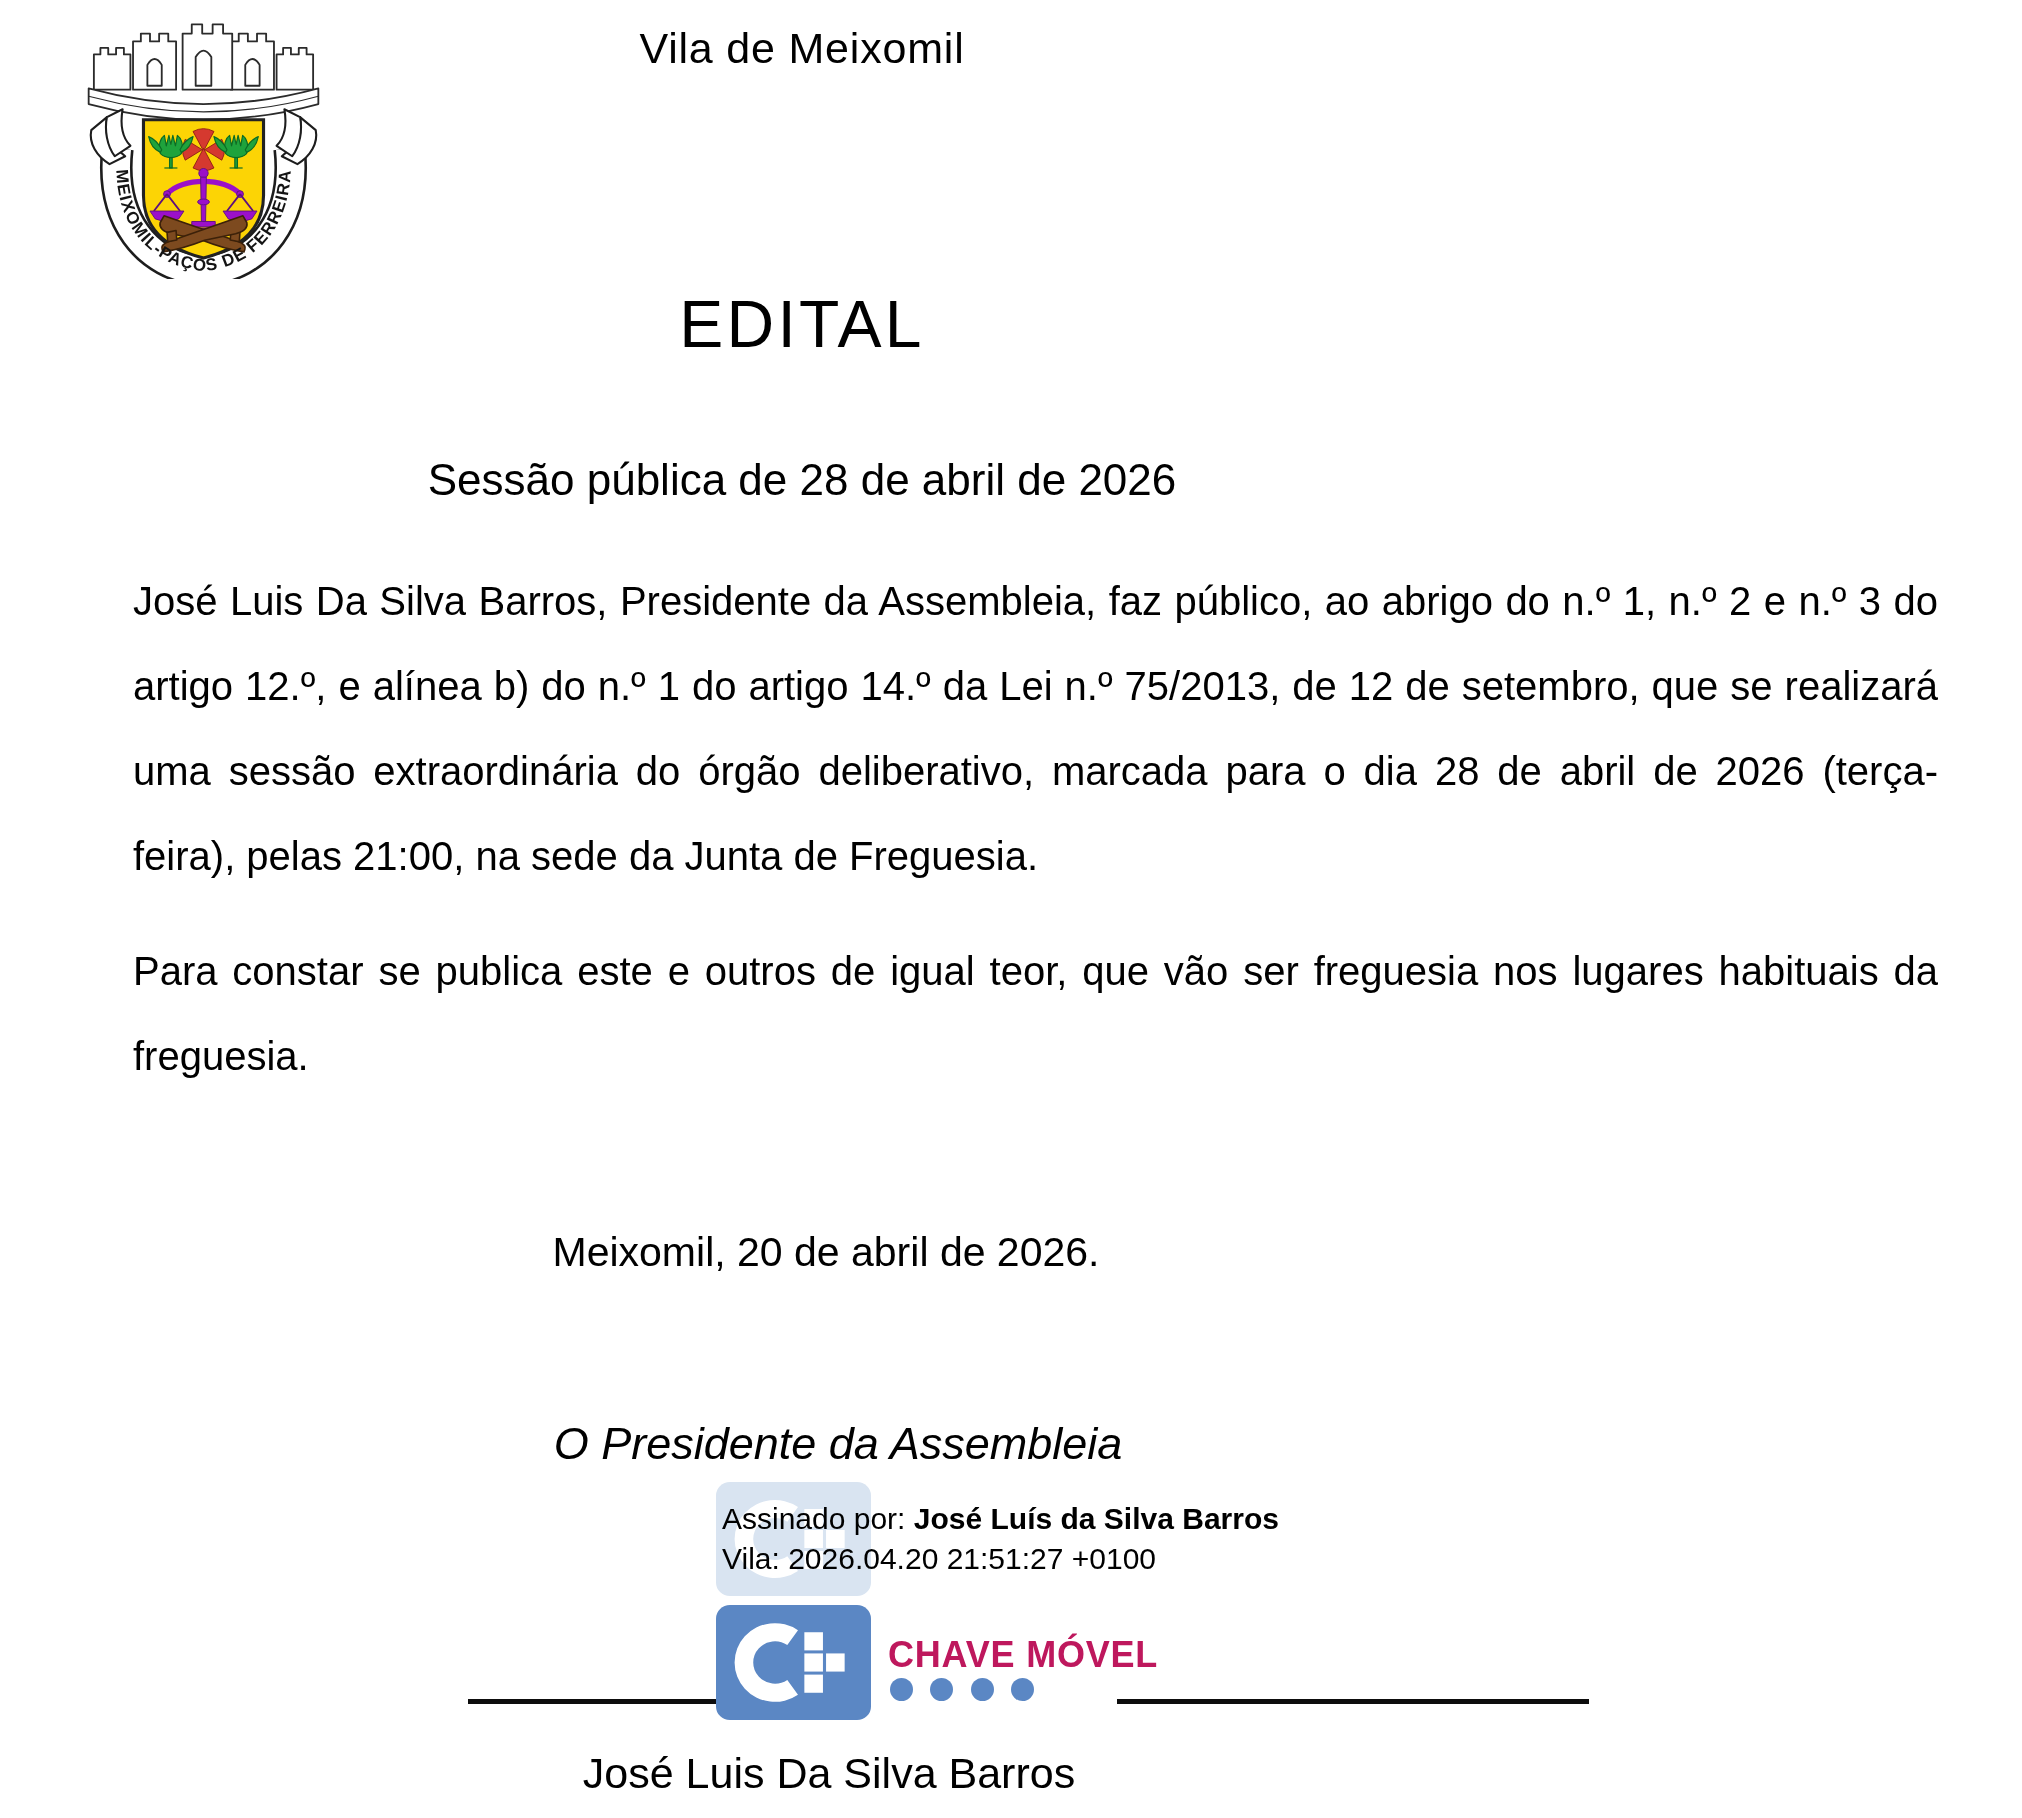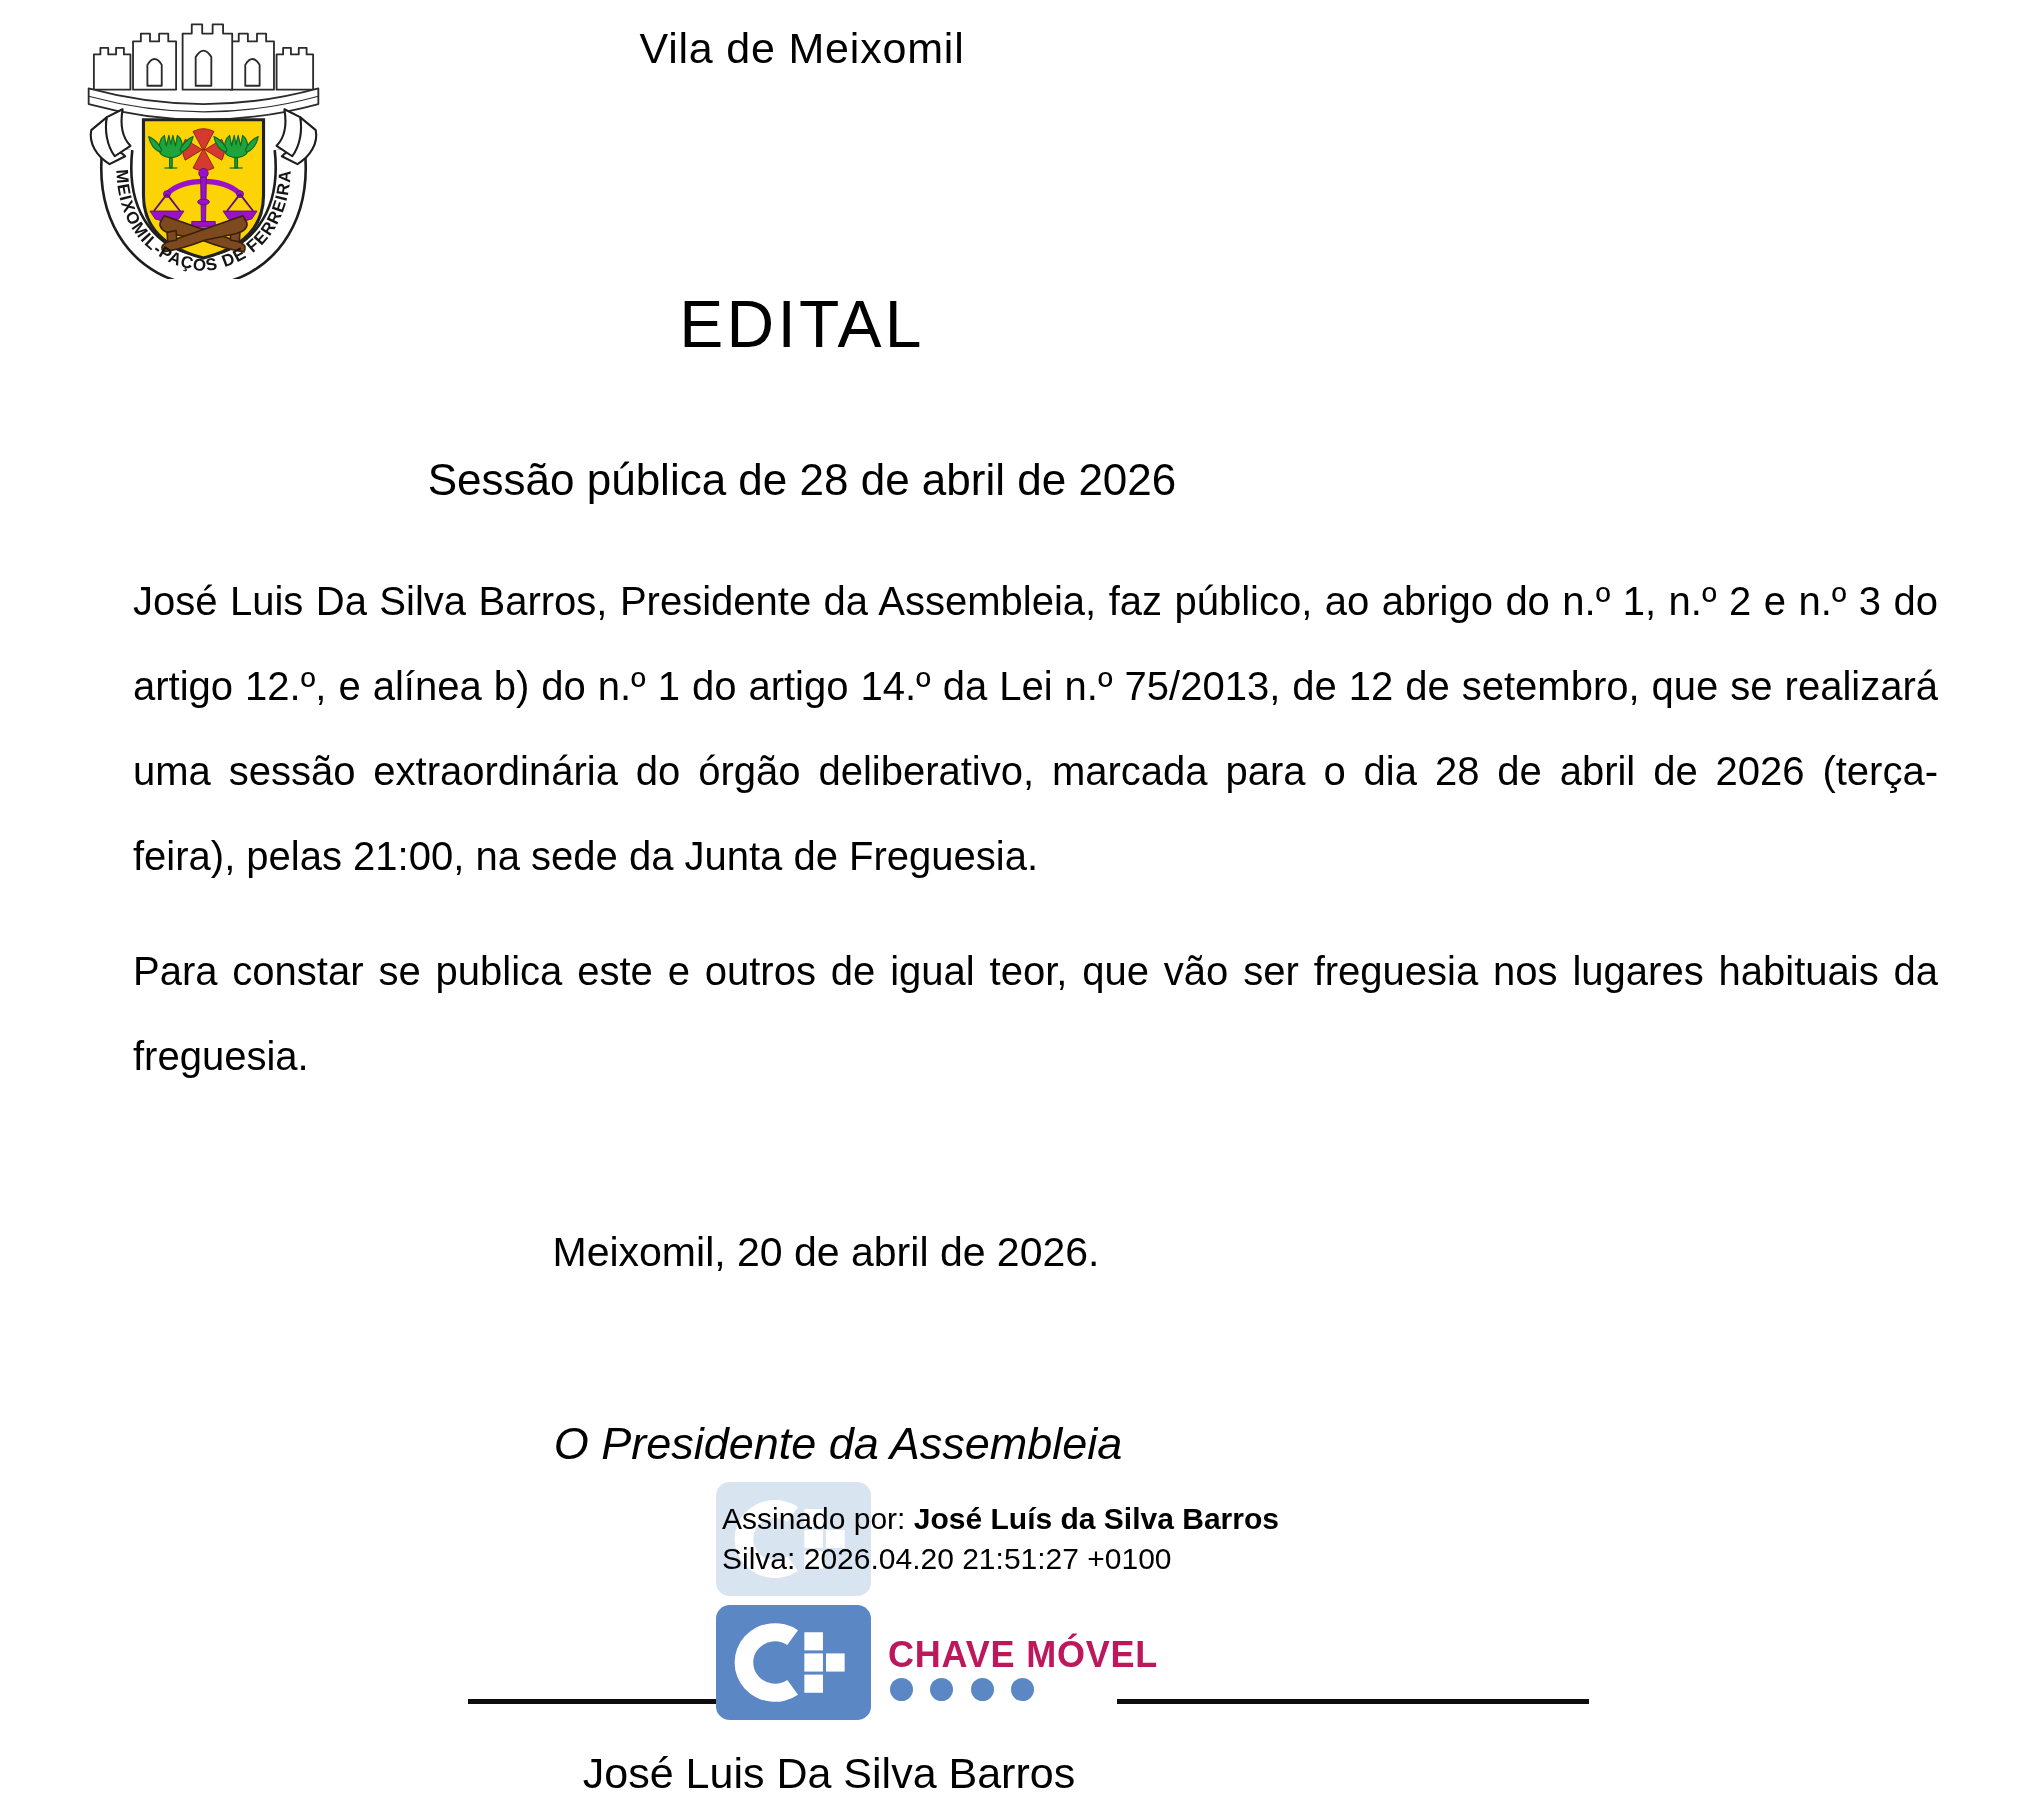--- a/index.html
+++ b/index.html
@@ -165,21 +165,21 @@
       <rect x="57" y="46" width="12" height="12"></rect>
     </g>
   </svg>
 
   <div class="abs stamp">
     <div>
       <span>Assinado por:</span>
       <span class="name">José Luís da Silva Barros</span>
     </div>
     <div>
-      <span>Silva:</span>
+      <span>Vila:</span>
       <span>2026.04.20 21:51:27 +0100</span>
     </div>
   </div>
 
   <svg class="abs logo-square" viewBox="0 0 100 76" preserveAspectRatio="none" xmlns="http://www.w3.org/2000/svg">
     <rect x="0" y="0" width="100" height="76" rx="9" fill="#5b87c4"></rect>
     <g fill="#ffffff">
       <path d="M52.9,16.7 A26,26 0 1 0 52.9,59.3 L46,49.5 A14,14 0 1 1 46,26.5 Z"></path>
       <rect x="57" y="18" width="12" height="12"></rect>
       <rect x="57" y="32" width="12" height="12"></rect>

